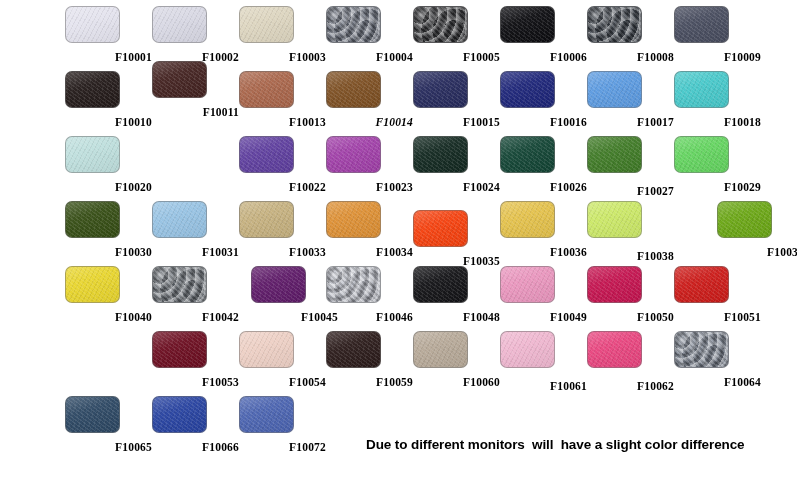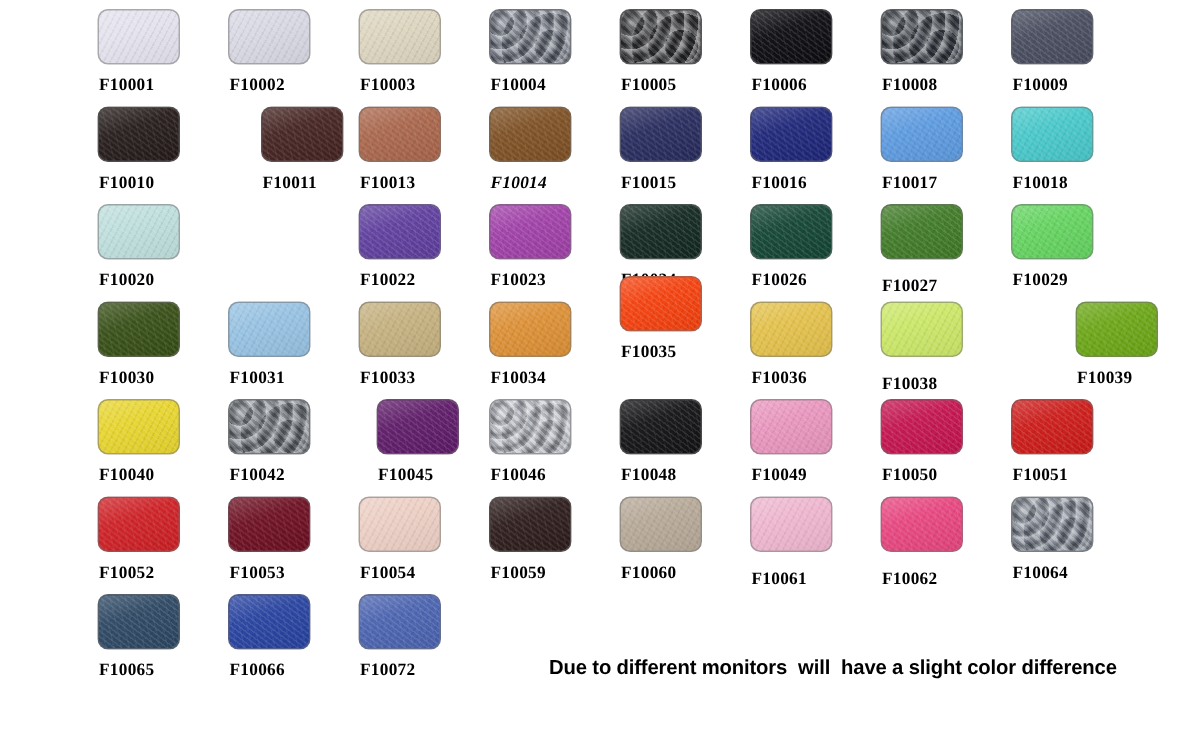--- a/index.html
+++ b/index.html
@@ -25,20 +25,21 @@
     position: absolute;
     left: 0;
     top: 0;
     width: 797px;
     height: 460px;
   }
   .swatch-cell {
     position: absolute;
     width: 87px;
     height: 65px;
+    text-align: right;
   }
   .chip {
     position: absolute;
     left: 0;
     top: 0;
     width: 55px;
     height: 37px;
     border-radius: 7px;
     box-sizing: border-box;
     border: 1px solid rgba(120,120,120,0.55);
@@ -155,21 +156,21 @@
         </div>
         <div class="chip-label">F10009</div>
       </div>
       <div class="swatch-cell" style="left: 65px; top: 71px;">
         <div class="chip" style="background: rgb(35, 26, 25); width: 55px; height: 37px;">
           <div class="tex"></div>
           <div class="sheen"></div>
         </div>
         <div class="chip-label">F10010</div>
       </div>
-      <div class="swatch-cell" style="left: 152px; top: 71px; margin-left: 22px;">
+      <div class="swatch-cell" style="left: 152px; top: 61px;">
         <div class="chip" style="background: rgb(67, 34, 32); width: 55px; height: 37px;">
           <div class="tex"></div>
           <div class="sheen"></div>
         </div>
         <div class="chip-label">F10011</div>
       </div>
       <div class="swatch-cell" style="left: 239px; top: 71px;">
         <div class="chip" style="background: rgb(169, 101, 74); width: 55px; height: 37px;">
           <div class="tex"></div>
           <div class="sheen"></div>
@@ -281,21 +282,21 @@
         </div>
         <div class="chip-label">F10033</div>
       </div>
       <div class="swatch-cell" style="left: 326px; top: 201px;">
         <div class="chip" style="background: rgb(221, 143, 51); width: 55px; height: 37px;">
           <div class="tex"></div>
           <div class="sheen"></div>
         </div>
         <div class="chip-label">F10034</div>
       </div>
-      <div class="swatch-cell" style="left: 413px; top: 184px;">
+      <div class="swatch-cell" style="left: 413px; top: 210px;">
         <div class="chip" style="background: rgb(245, 64, 13); width: 55px; height: 37px;">
           <div class="tex"></div>
           <div class="sheen"></div>
         </div>
         <div class="chip-label">F10035</div>
       </div>
       <div class="swatch-cell" style="left: 500px; top: 201px;">
         <div class="chip" style="background: rgb(228, 193, 74); width: 55px; height: 37px;">
           <div class="tex"></div>
           <div class="sheen"></div>
@@ -364,27 +365,20 @@
           <div class="sheen"></div>
         </div>
         <div class="chip-label">F10050</div>
       </div>
       <div class="swatch-cell" style="left: 674px; top: 266px;">
         <div class="chip" style="background: rgb(204, 26, 24); width: 55px; height: 37px;">
           <div class="tex"></div>
           <div class="sheen"></div>
         </div>
         <div class="chip-label">F10051</div>
-      </div>
-      <div class="swatch-cell" style="left: 65px; top: 331px;">
-        <div class="chip" style="background: rgb(206, 30, 35); width: 55px; height: 37px;">
-          <div class="tex"></div>
-          <div class="sheen"></div>
-        </div>
-        <div class="chip-label">F10052</div>
       </div>
       <div class="swatch-cell" style="left: 152px; top: 331px;">
         <div class="chip" style="background: rgb(108, 13, 32); width: 55px; height: 37px;">
           <div class="tex"></div>
           <div class="sheen"></div>
         </div>
         <div class="chip-label">F10053</div>
       </div>
       <div class="swatch-cell" style="left: 239px; top: 331px;">
         <div class="chip" style="background: rgb(237, 207, 196); width: 55px; height: 37px;">

